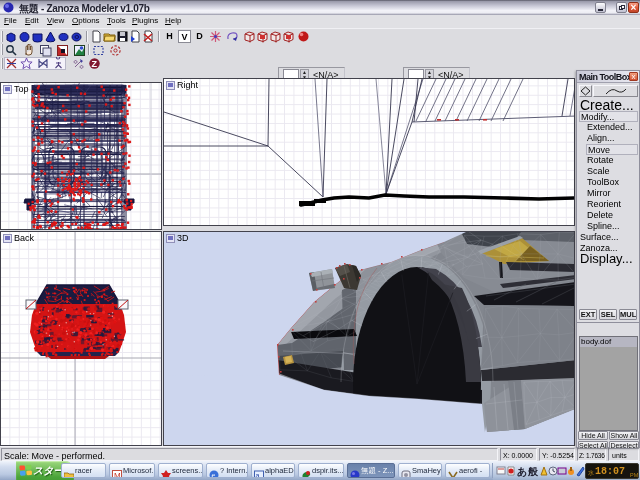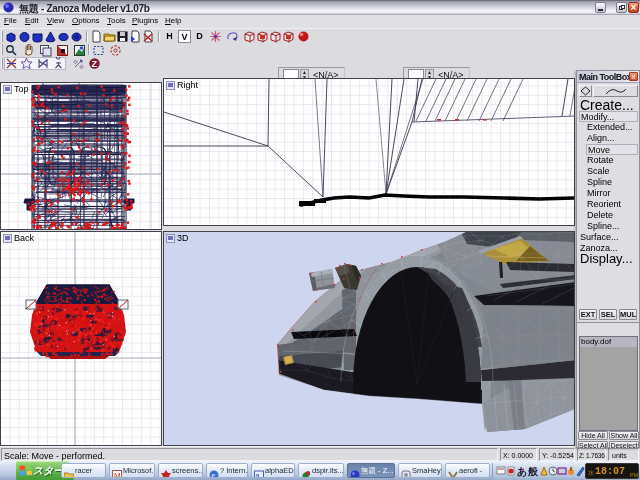--- a/index.html
+++ b/index.html
@@ -2095,21 +2095,21 @@
         <path d="M2,8 Q8,1 13,5 Q18,8 22,3" fill="none" stroke="#222" stroke-width="1"></path>
       </svg>
     </div>
     <div class="abs" style="left:2px;top:29px;right:1px;height:11px;font-size:14px;color:#000;padding:0 0 0 1px;line-height:10px">Create...</div>
     <div class="abs" style="left:2px;top:40px;right:1px;height:11px;font-size:9px;color:#000;border:1px solid #b0b0bc;background:#e2e2e8;padding:0 0 0 1px;line-height:10px">Modify...</div>
     <div class="abs" style="left:9px;top:51px;right:1px;height:11px;font-size:9px;color:#000;padding:0 0 0 1px;line-height:10px">Extended...</div>
     <div class="abs" style="left:9px;top:62px;right:1px;height:11px;font-size:9px;color:#000;padding:0 0 0 1px;line-height:10px">Align...</div>
     <div class="abs" style="left:9px;top:73px;right:1px;height:11px;font-size:9px;color:#000;border:1px solid #b0b0bc;background:#e2e2e8;padding:0 0 0 1px;line-height:10px">Move</div>
     <div class="abs" style="left:9px;top:84px;right:1px;height:11px;font-size:9px;color:#000;padding:0 0 0 1px;line-height:10px">Rotate</div>
     <div class="abs" style="left:9px;top:95px;right:1px;height:11px;font-size:9px;color:#000;padding:0 0 0 1px;line-height:10px">Scale</div>
-    <div class="abs" style="left:9px;top:106px;right:1px;height:11px;font-size:9px;color:#000;padding:0 0 0 1px;line-height:10px">Spline</div>
+    <div class="abs" style="left:9px;top:106px;right:1px;height:11px;font-size:9px;color:#000;padding:0 0 0 1px;line-height:10px">ToolBox</div>
     <div class="abs" style="left:9px;top:117px;right:1px;height:11px;font-size:9px;color:#000;padding:0 0 0 1px;line-height:10px">Mirror</div>
     <div class="abs" style="left:9px;top:128px;right:1px;height:11px;font-size:9px;color:#000;padding:0 0 0 1px;line-height:10px">Reorient</div>
     <div class="abs" style="left:9px;top:139px;right:1px;height:11px;font-size:9px;color:#000;padding:0 0 0 1px;line-height:10px">Delete</div>
     <div class="abs" style="left:9px;top:150px;right:1px;height:11px;font-size:9px;color:#000;padding:0 0 0 1px;line-height:10px">Spline...</div>
     <div class="abs" style="left:2px;top:161px;right:1px;height:11px;font-size:9px;color:#000;padding:0 0 0 1px;line-height:10px">Surface...</div>
     <div class="abs" style="left:2px;top:172px;right:1px;height:11px;font-size:9px;color:#000;padding:0 0 0 1px;line-height:10px">Zanoza...</div>
     <div class="abs" style="left:2px;top:183px;right:1px;height:11px;font-size:13px;color:#000;padding:0 0 0 1px;line-height:10px">Display...</div>
     <div class="btn" style="left:2px;top:238px;width:18px;height:11px;line-height:10px;font-weight:bold">EXT</div>
     <div class="btn" style="left:22px;top:238px;width:18px;height:11px;line-height:10px;font-weight:bold">SEL</div>
     <div class="btn" style="left:42px;top:238px;width:18px;height:11px;line-height:10px;font-weight:bold">MUL</div>

